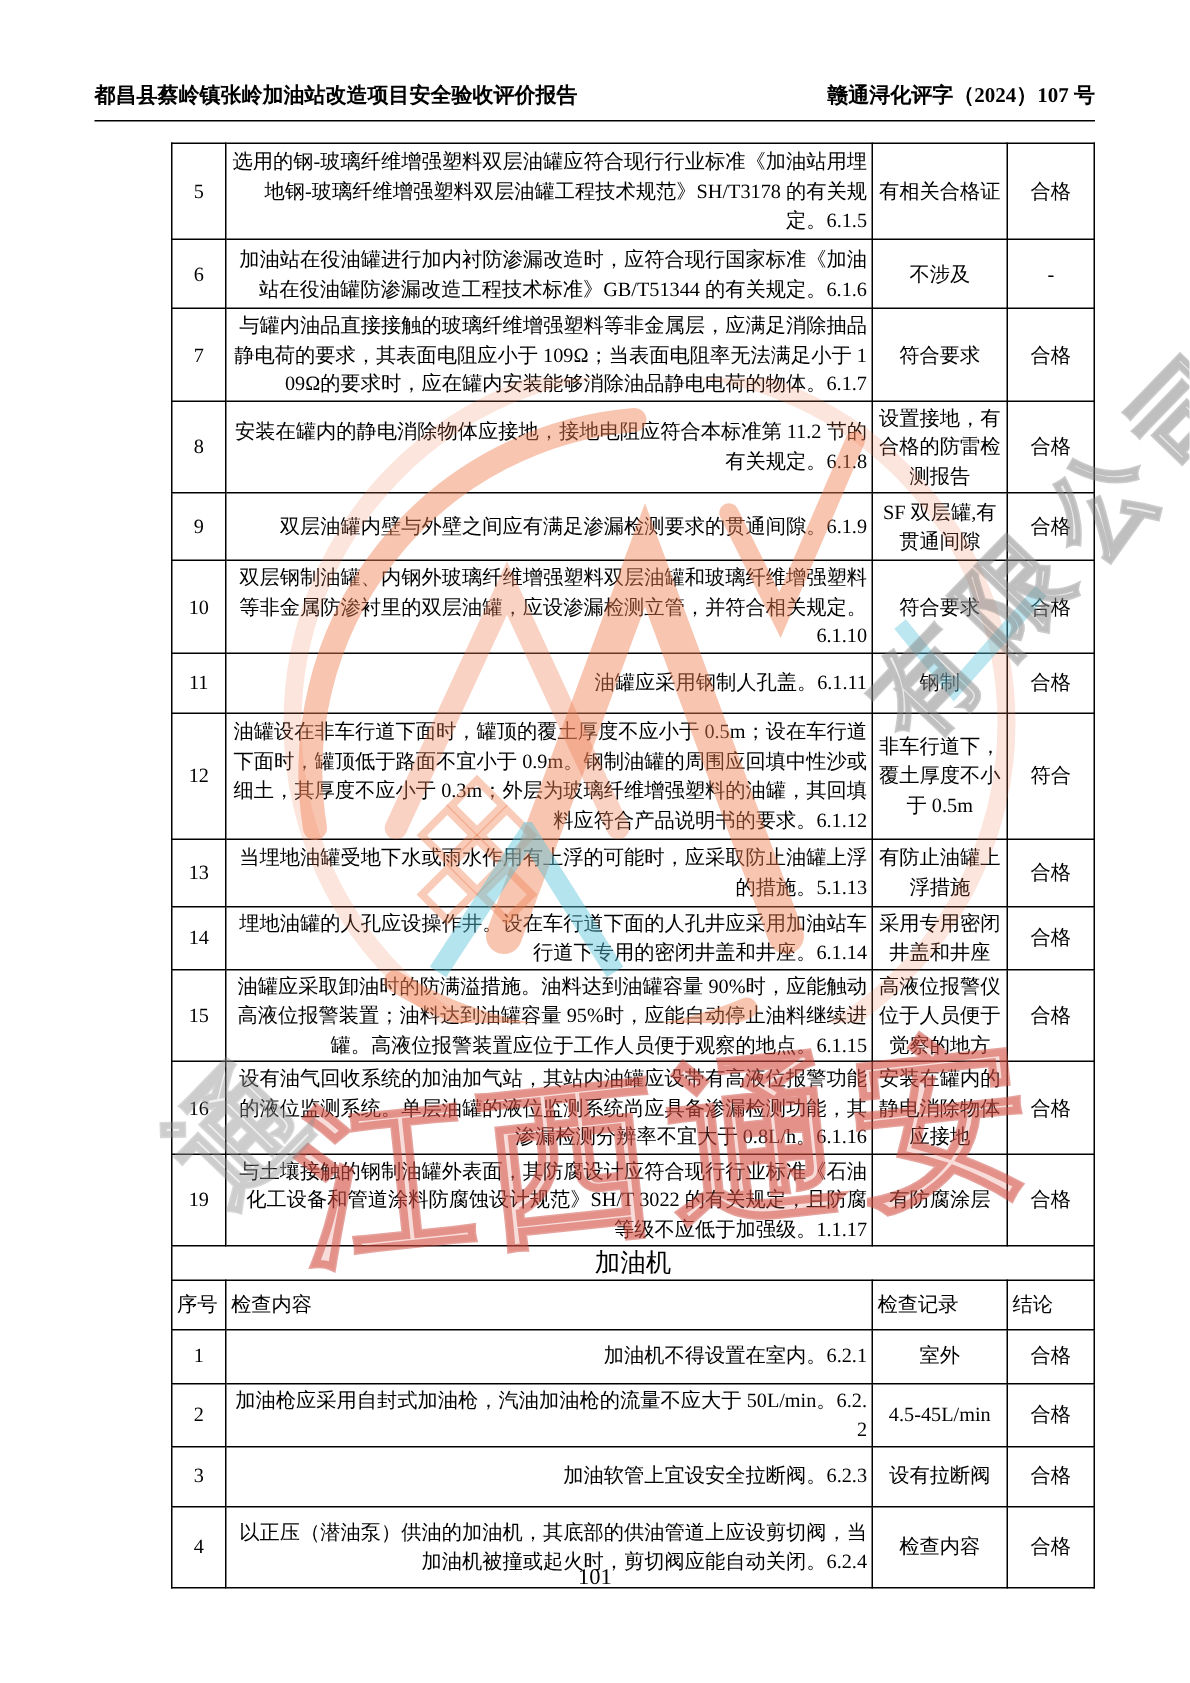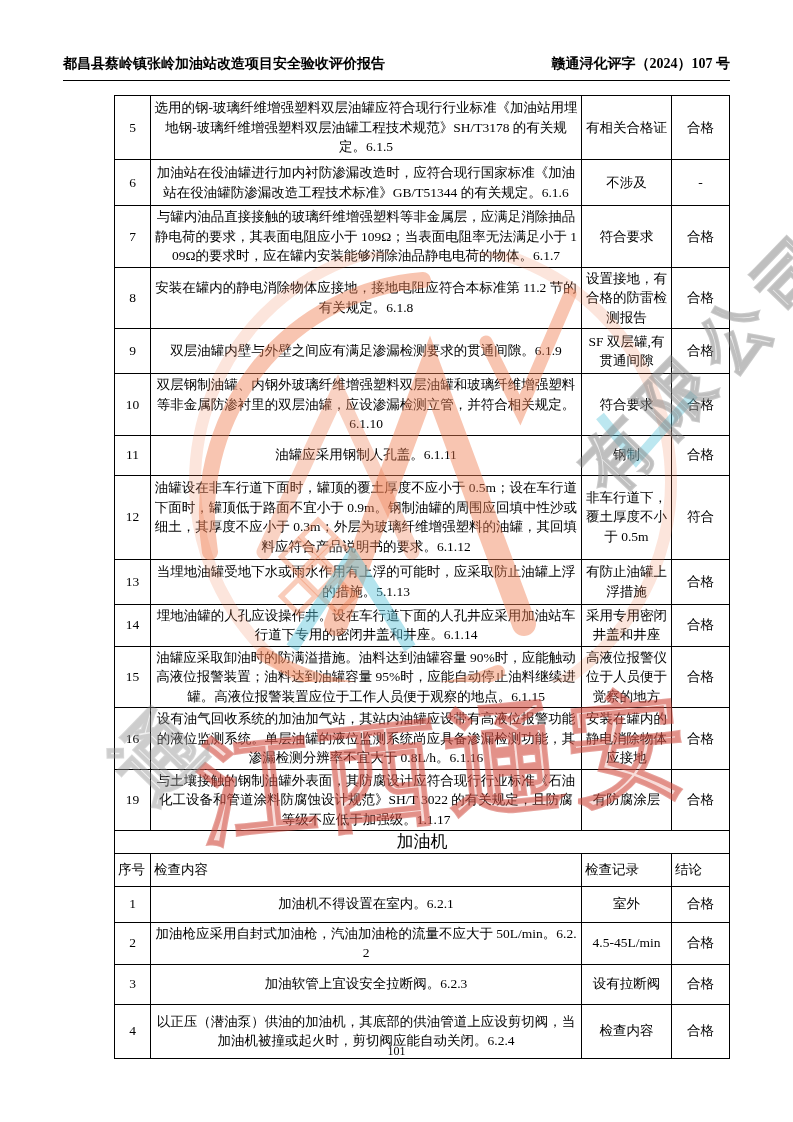--- a/index.html
+++ b/index.html
@@ -14,21 +14,21 @@
   }
   table.doc-table{
     position:absolute;top:95px;left:114px;width:615px;
     border-collapse:collapse;table-layout:fixed;font-size:13.5px;
   }
   table.doc-table td{
     border:1.5px solid #000;padding:1px 3px;line-height:19.5px;
     vertical-align:middle;overflow:hidden;word-break:break-all;
   }
   td.col-no,td.col-record,td.col-result{text-align:center;}
-  td.col-content{text-align:center;}
+  td.col-content{text-align:right;}
   td.col-record{line-height:19px;padding:1px 2px;}
   td.section-title{text-align:center;font-size:17px;}
   #colHeaderRow td{text-align:left;}
   
   #t1body tr:nth-child(1){height:64px}
   #t1body tr:nth-child(2){height:46px}
   #t1body tr:nth-child(3){height:60px}
   #t1body tr:nth-child(4){height:56px}
   #t1body tr:nth-child(5){height:45px}
   #t1body tr:nth-child(6){height:56px}
@@ -39,21 +39,21 @@
   #t1body tr:nth-child(11){height:60px}
   #t1body tr:nth-child(12){height:60px}
   #t1body tr:nth-child(13){height:60px}
   #sectionRow{height:22px}
   #colHeaderRow{height:33px}
   #t2body tr:nth-child(1){height:36px}
   #t2body tr:nth-child(2){height:40px}
   #t2body tr:nth-child(3){height:40px}
   #t2body tr:nth-child(4){height:54px}
   .page-number{
-    position:absolute;top:1044px;left:0;width:793px;text-align:center;font-size:12px;
+    position:absolute;top:1044px;left:0;width:793px;text-align:center;font-size:15px;
   }
   
   .wm{position:absolute;pointer-events:none;}
   .wm-seal-text{
     left:198px;top:688px;width:540px;font-size:116px;font-weight:bold;
     letter-spacing:8px;white-space:nowrap;transform:rotate(-6deg);
     color:rgba(225,95,80,0.22);-webkit-text-stroke:2px rgba(206,70,58,0.50);
     font-family:"Liberation Serif","DejaVu Serif",serif;
   }
   .wm-company-text{

